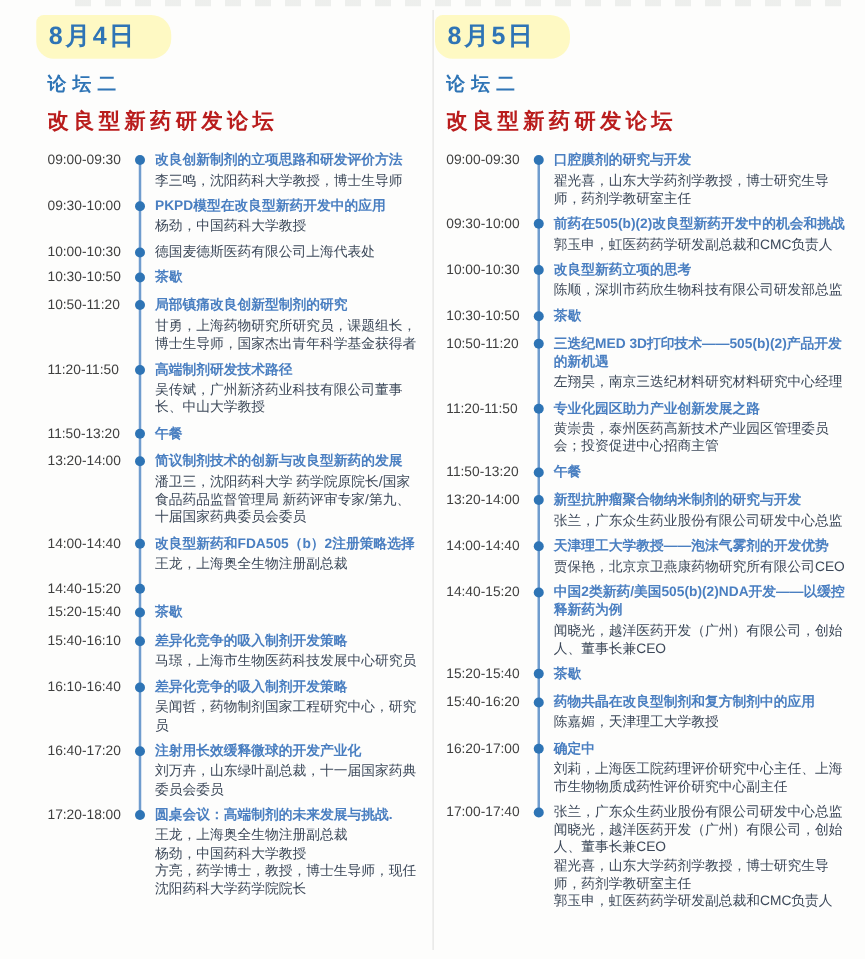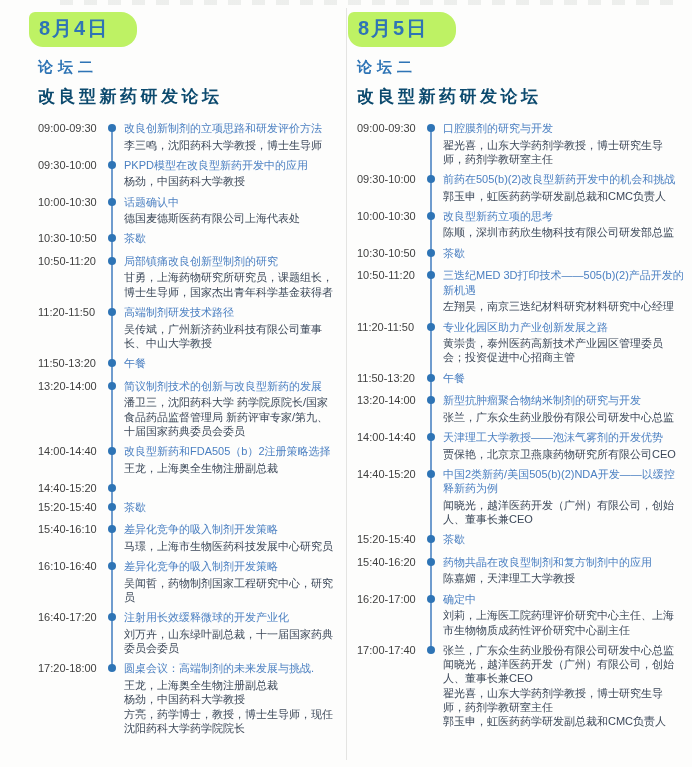--- a/index.html
+++ b/index.html
@@ -15,35 +15,35 @@
       rgba(150,160,152,.28) 0 13px, transparent 13px 24px);
     opacity: .55;
   }
   .columns { display: flex; align-items: flex-start; }
   .column { width: 346px; box-sizing: border-box; padding-top: 4px; }
   .column.left  { padding-left: 38px; padding-right: 10px; }
   .column.right { padding-left: 10px;  padding-right: 8px; border-left: 1px solid #e4e4e2; min-height: 752px; }
 
   .date-pill {
     display: inline-block;
-    background: #bef264;
+    background: #fef9c3;
     border-radius: 6px 16px 16px 14px;
     padding: 3px 28px 5px 10px;
     margin-left: -9px;
     text-align: center;
   }
   .date-text {
     color: #2e74b5; font-size: 20px; font-weight: bold; letter-spacing: 2px;
   }
   .forum-no {
     color: #2e74b5; font-size: 15px; font-weight: bold;
     letter-spacing: 5px; margin: 11px 0 0 0;
   }
   .forum-title {
-    color: #0c4a6e; font-size: 17px; font-weight: bold;
+    color: #b91c1c; font-size: 17px; font-weight: bold;
     letter-spacing: 3.5px; margin: 8px 0 13px 0;
   }
 
   .schedule { position: relative; }
   .session { display: flex; margin-bottom: 6px; }
   .time {
     width: 66px; flex: none;
     font-size: 11px; color: #3f3f3f; padding-top: 1px;
   }
   .node { width: 20px; flex: none; position: relative; }
@@ -52,21 +52,21 @@
     width: 8px; height: 8px; border-radius: 50%;
     background: #2e74b5; z-index: 1;
   }
   .session:not(:last-child) .node::before {
     content: ""; position: absolute;
     left: 7px; top: 6px; bottom: -10px;
     width: 2px; background: #6f9cce;
   }
   .content { flex: 1; min-width: 0; }
   .title {
-    color: #4a7fc1; font-weight: normal;
+    color: #4a7fc1; font-weight: bold;
     font-size: 11px; line-height: 1.32; margin-bottom: 2px;
   }
   .speaker {
     color: #3c4859; font-size: 11px; line-height: 1.3;
   }
 </style>
 </head>
 <body>
 
 <div class="clipped-top"></div>
@@ -100,21 +100,20 @@
     <div class="speaker">杨劲，中国药科大学教授</div>
           </div>
   </div>
 
   <div class="session">
     <div class="time">10:00-10:30</div>
     <div class="node">
       <span class="dot"></span>
     </div>
     <div class="content">
-      <div class="title">话题确认中</div>
     <div class="speaker">德国麦德斯医药有限公司上海代表处</div>
           </div>
   </div>
 
   <div class="session">
     <div class="time">10:30-10:50</div>
     <div class="node">
       <span class="dot"></span>
     </div>
     <div class="content">

